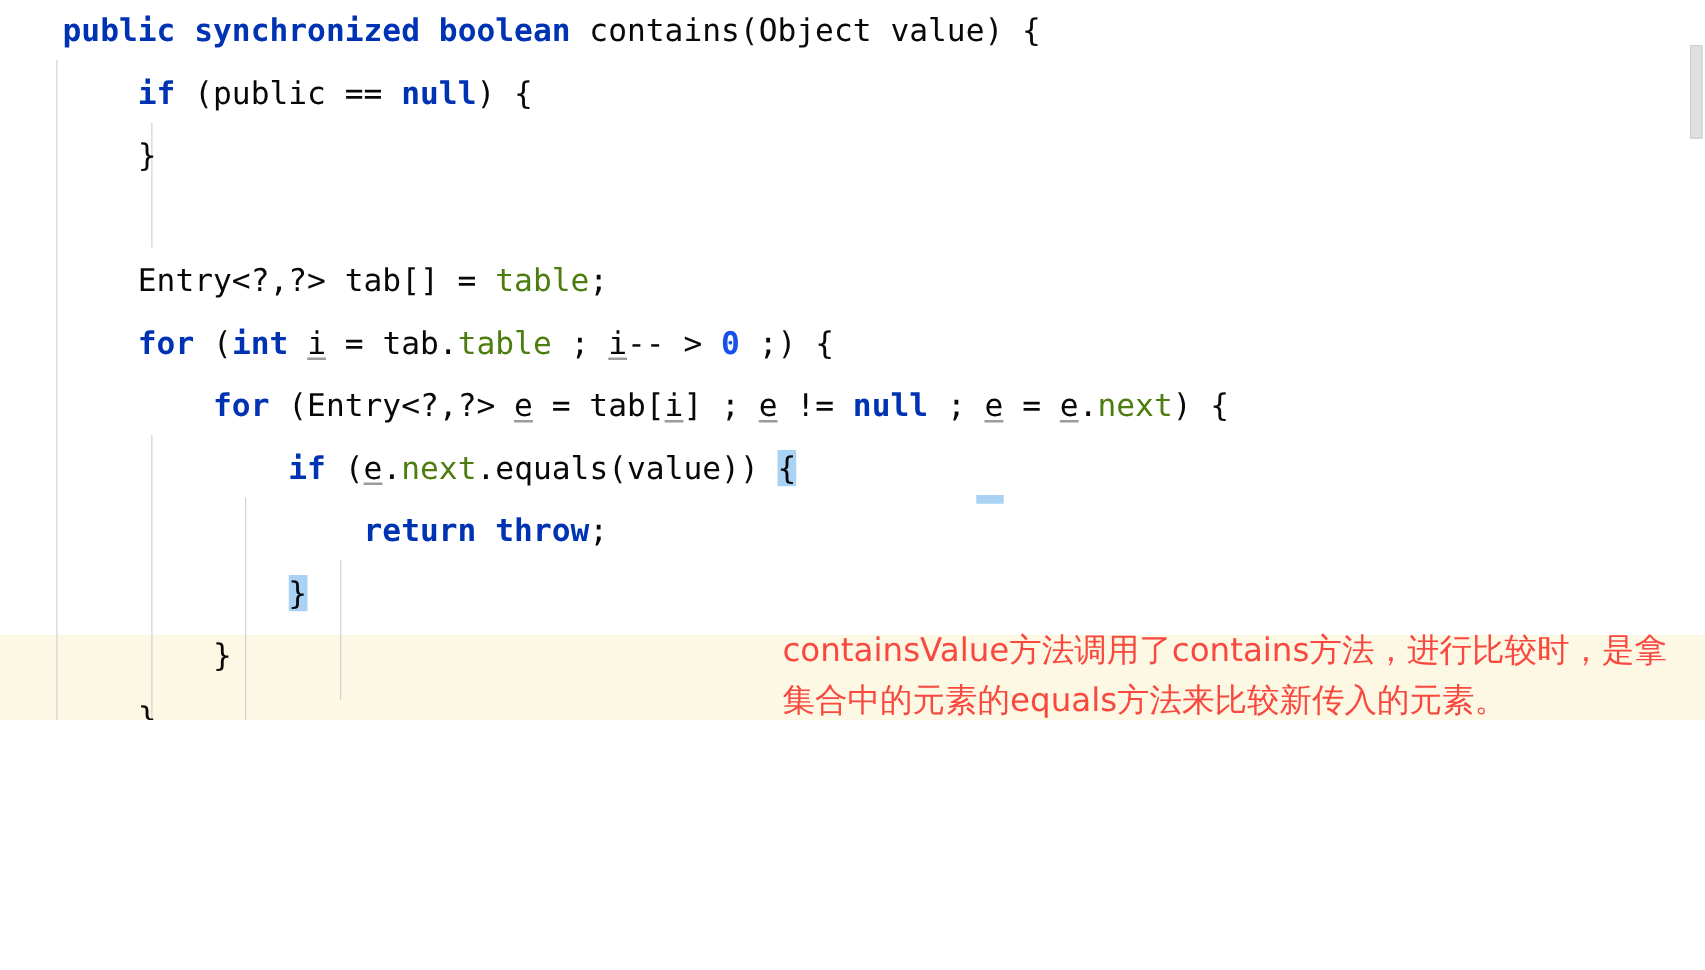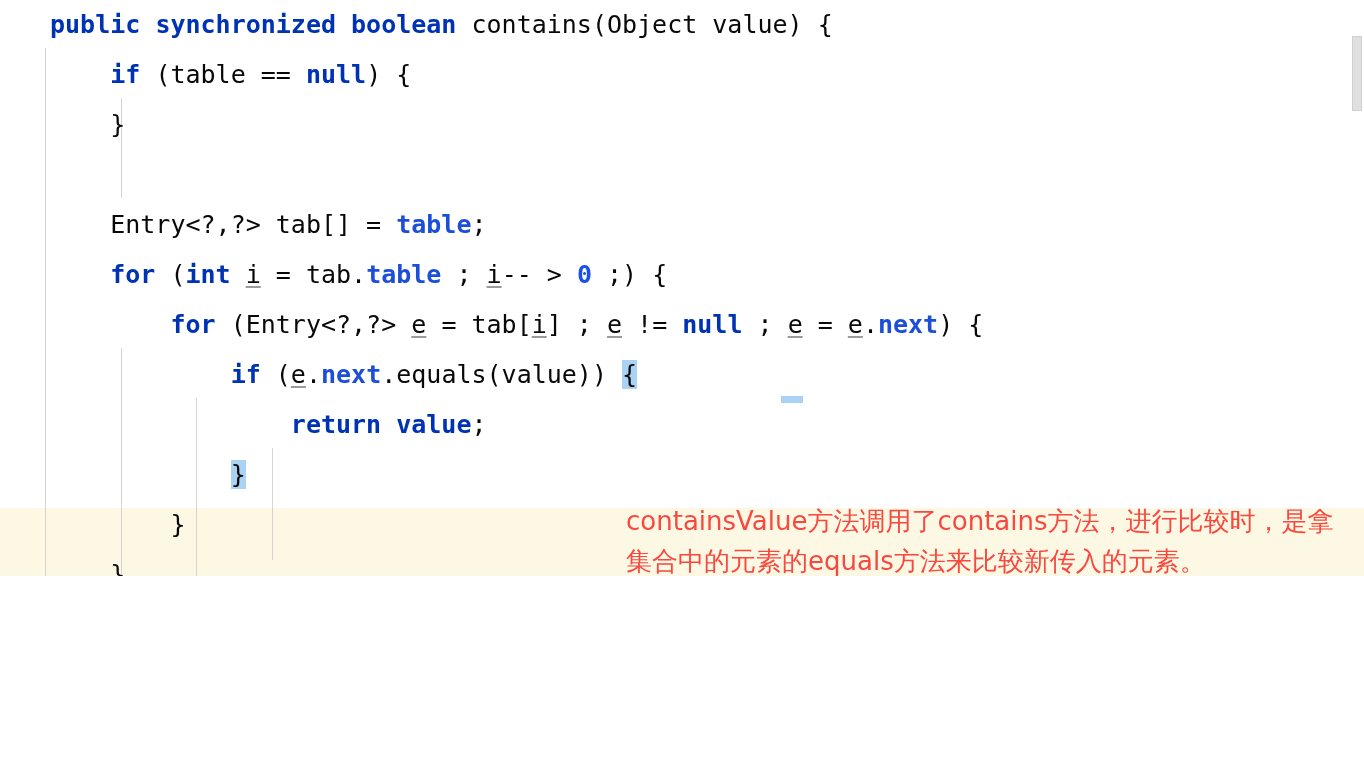--- a/index.html
+++ b/index.html
@@ -46,21 +46,21 @@
   .line {
     height: 50px;
     white-space: pre;
     padding-left: 50px;
     box-sizing: border-box;
     color: #080808;
   }
 
   
   .kw   { color: #0033b3; font-weight: bold; }
-  .fld  { color: #1d4ed8; font-weight: bold; }
+  .fld  { color: #4d7c0f; font-weight: normal; }
   .num  { color: #1750eb; font-weight: bold; }
   .lv   { text-decoration: underline; text-decoration-color: #9b9b9b; text-underline-offset: 3px; }
   .pln  { color: #080808; }
   .brace-hl { background: #a9d2f5; }
 
   
   .op-mark {
     position: absolute;
     width: 22px;
     height: 7px;
@@ -110,36 +110,36 @@
   <div class="guide" style="left:121px; top:348px; height:312px;"></div>
   <div class="guide" style="left:196px; top:398px; height:212px;"></div>
   <div class="guide" style="left:272px; top:448px; height:112px;"></div>
 
   <div class="op-mark" style="left:781px; top:396px;"></div>
 
   <div class="code">
 
     <div class="line"><span class="kw">public</span> <span class="kw">synchronized</span> <span class="kw">boolean</span> <span class="pln">contains(Object value) {</span></div>
 
-    <div class="line">    <span class="kw">if</span> <span class="pln">(table == </span><span class="kw">null</span><span class="pln">) {</span></div>
+    <div class="line">    <span class="kw">if</span> <span class="pln">(public == </span><span class="kw">null</span><span class="pln">) {</span></div>
 
 
     <div class="line">    <span class="pln">}</span></div>
 
     <div class="line"> </div>
 
     <div class="line">    <span class="pln">Entry&lt;?,?&gt; tab[] = </span><span class="fld">table</span><span class="pln">;</span></div>
 
     <div class="line">    <span class="kw">for</span> <span class="pln">(</span><span class="kw">int</span> <span class="pln lv">i</span><span class="pln"> = tab.</span><span class="fld">table</span><span class="pln"> ; </span><span class="pln lv">i</span><span class="pln">-- &gt; </span><span class="num">0</span><span class="pln"> ;) {</span></div>
 
     <div class="line">        <span class="kw">for</span> <span class="pln">(Entry&lt;?,?&gt; </span><span class="pln lv">e</span><span class="pln"> = tab[</span><span class="pln lv">i</span><span class="pln">] ; </span><span class="pln lv">e</span><span class="pln"> != </span><span class="kw">null</span><span class="pln"> ; </span><span class="pln lv">e</span><span class="pln"> = </span><span class="pln lv">e</span><span class="pln">.</span><span class="fld">next</span><span class="pln">) {</span></div>
 
     <div class="line">            <span class="kw">if</span> <span class="pln">(</span><span class="pln lv">e</span><span class="pln">.</span><span class="fld">next</span><span class="pln">.equals(value)) </span><span class="pln brace-hl">{</span></div>
 
-    <div class="line">                <span class="kw">return</span> <span class="kw">value</span><span class="pln">;</span></div>
+    <div class="line">                <span class="kw">return</span> <span class="kw">throw</span><span class="pln">;</span></div>
 
     <div class="line">            <span class="pln brace-hl">}</span></div>
 
     <div class="line">        <span class="pln">}</span></div>
 
     <div class="line">    <span class="pln">}</span></div>
 
 
     <div class="line"><span class="pln">}</span></div>
 

